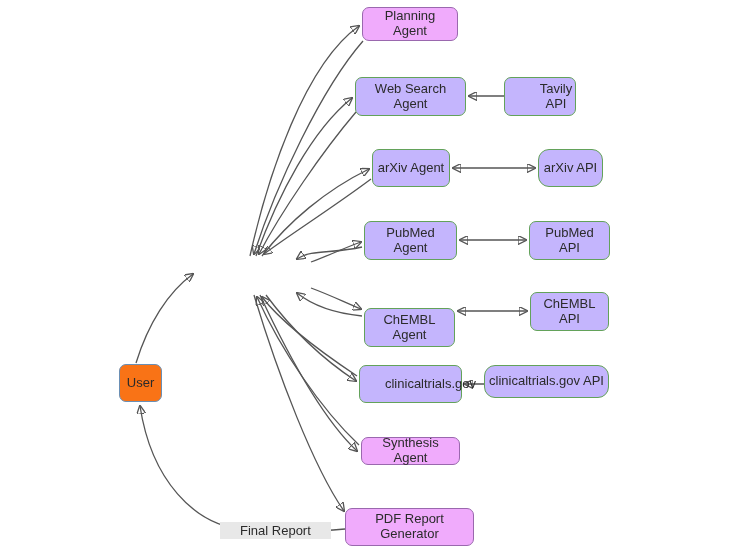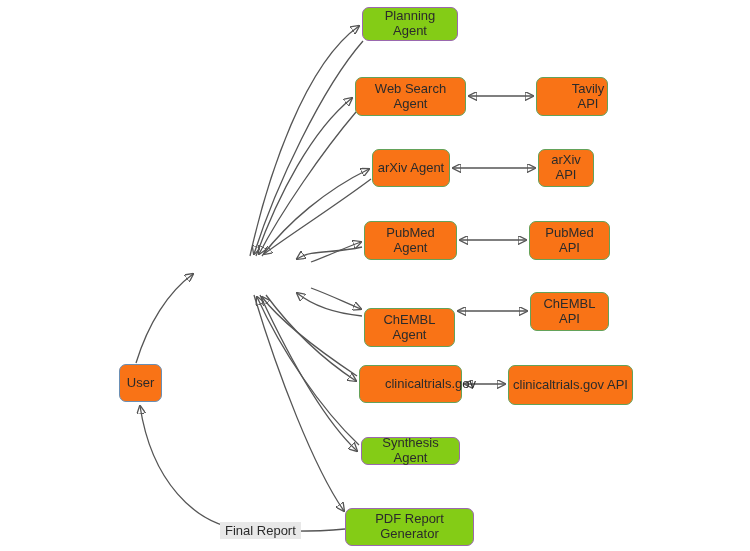--- a/index.html
+++ b/index.html
@@ -10,25 +10,25 @@
   #canvas{position:absolute;left:0;top:0;width:750px;height:551px;}
   svg.edges{position:absolute;left:0;top:0;z-index:1;}
   svg.edges path{fill:none;stroke:#555555;stroke-width:1.3;}
   .node{
     position:absolute;z-index:2;display:flex;align-items:center;justify-content:center;
     border-radius:7px;font-size:13px;color:#2b2b2b;text-align:center;line-height:1.15;
     border:1.4px solid #777;box-sizing:border-box;padding:2px 4px;
   }
   .node.blue  {background:#f97316;border-color:#6a8fb5;}
   .node.peach {background:#fbbca8;border-color:#c08a77;}
-  .node.purple{background:#84cc16;border-color:#9a68ae;}
-  .node.green {background:#f97316;border-color:#63a25a;}
+  .node.purple{background:#f0abfc;border-color:#9a68ae;}
+  .node.green {background:#c4b5fd;border-color:#63a25a;}
   .edge-label{
     position:absolute;z-index:3;background:#e8e8e8;color:#2b2b2b;
-    font-size:13px;padding:1px 5px;white-space:nowrap;
+    font-size:13px;padding:1px 20px;white-space:nowrap;
   }
 </style>
 </head>
 <body>
 
 <div id="canvas">
 
   <svg class="edges" width="750" height="551">
     <defs>
       <marker id="ah" markerUnits="userSpaceOnUse" markerWidth="9" markerHeight="9" viewBox="0 0 9 9" refX="8" refY="4.5" orient="auto-start-reverse">
@@ -60,27 +60,27 @@
     <path d="M460,240 L526,240" marker-start="url(#ah)" marker-end="url(#ah)"></path>
     <path d="M458,311 L527,311" marker-start="url(#ah)" marker-end="url(#ah)"></path>
     <path d="M465,384 L505,384" marker-start="url(#ah)" marker-end="url(#ah)"></path>
 
     <path d="M345,529 C303,533 272,531 248,530 C193,527 151,478 140,406" marker-end="url(#ah)"></path>
   </svg>
 
   <div class="node blue" style="left:119px;top:364px;width:43px;height:38px;">User</div>
   <div class="node purple" style="left:362px;top:7px;width:96px;height:34px;">Planning Agent</div>
   <div class="node green" style="left:355px;top:77px;width:111px;height:39px;">Web Search Agent</div>
-  <div class="node green" style="left:536px;top:77px;width:72px;height:39px;padding-left:36px;">Tavily API</div>
+  <div class="node green" style="left:504px;top:77px;width:72px;height:39px;padding-left:36px;">Tavily API</div>
   <div class="node green" style="left:372px;top:149px;width:78px;height:38px;">arXiv Agent</div>
-  <div class="node green" style="left:538px;top:149px;width:56px;height:38px;">arXiv API</div>
+  <div class="node green" style="left:538px;top:149px;width:65px;height:38px;border-radius:11px;">arXiv API</div>
   <div class="node green" style="left:364px;top:221px;width:93px;height:39px;">PubMed Agent</div>
   <div class="node green" style="left:529px;top:221px;width:81px;height:39px;">PubMed API</div>
   <div class="node green" style="left:364px;top:308px;width:91px;height:39px;">ChEMBL Agent</div>
   <div class="node green" style="left:530px;top:292px;width:79px;height:39px;">ChEMBL API</div>
   <div class="node green" style="left:359px;top:365px;width:103px;height:38px;padding-left:44px;">clinicaltrials.gov</div>
-  <div class="node green" style="left:508px;top:365px;width:125px;height:40px;">clinicaltrials.gov API</div>
+  <div class="node green" style="left:484px;top:365px;width:125px;height:33px;border-radius:11px;">clinicaltrials.gov API</div>
   <div class="node purple" style="left:361px;top:437px;width:99px;height:28px;">Synthesis Agent</div>
   <div class="node purple" style="left:345px;top:508px;width:129px;height:38px;">PDF Report Generator</div>
 
   <div class="edge-label" style="left:220px;top:522px;">Final Report</div>
 
 </div>
 
 </body></html>

